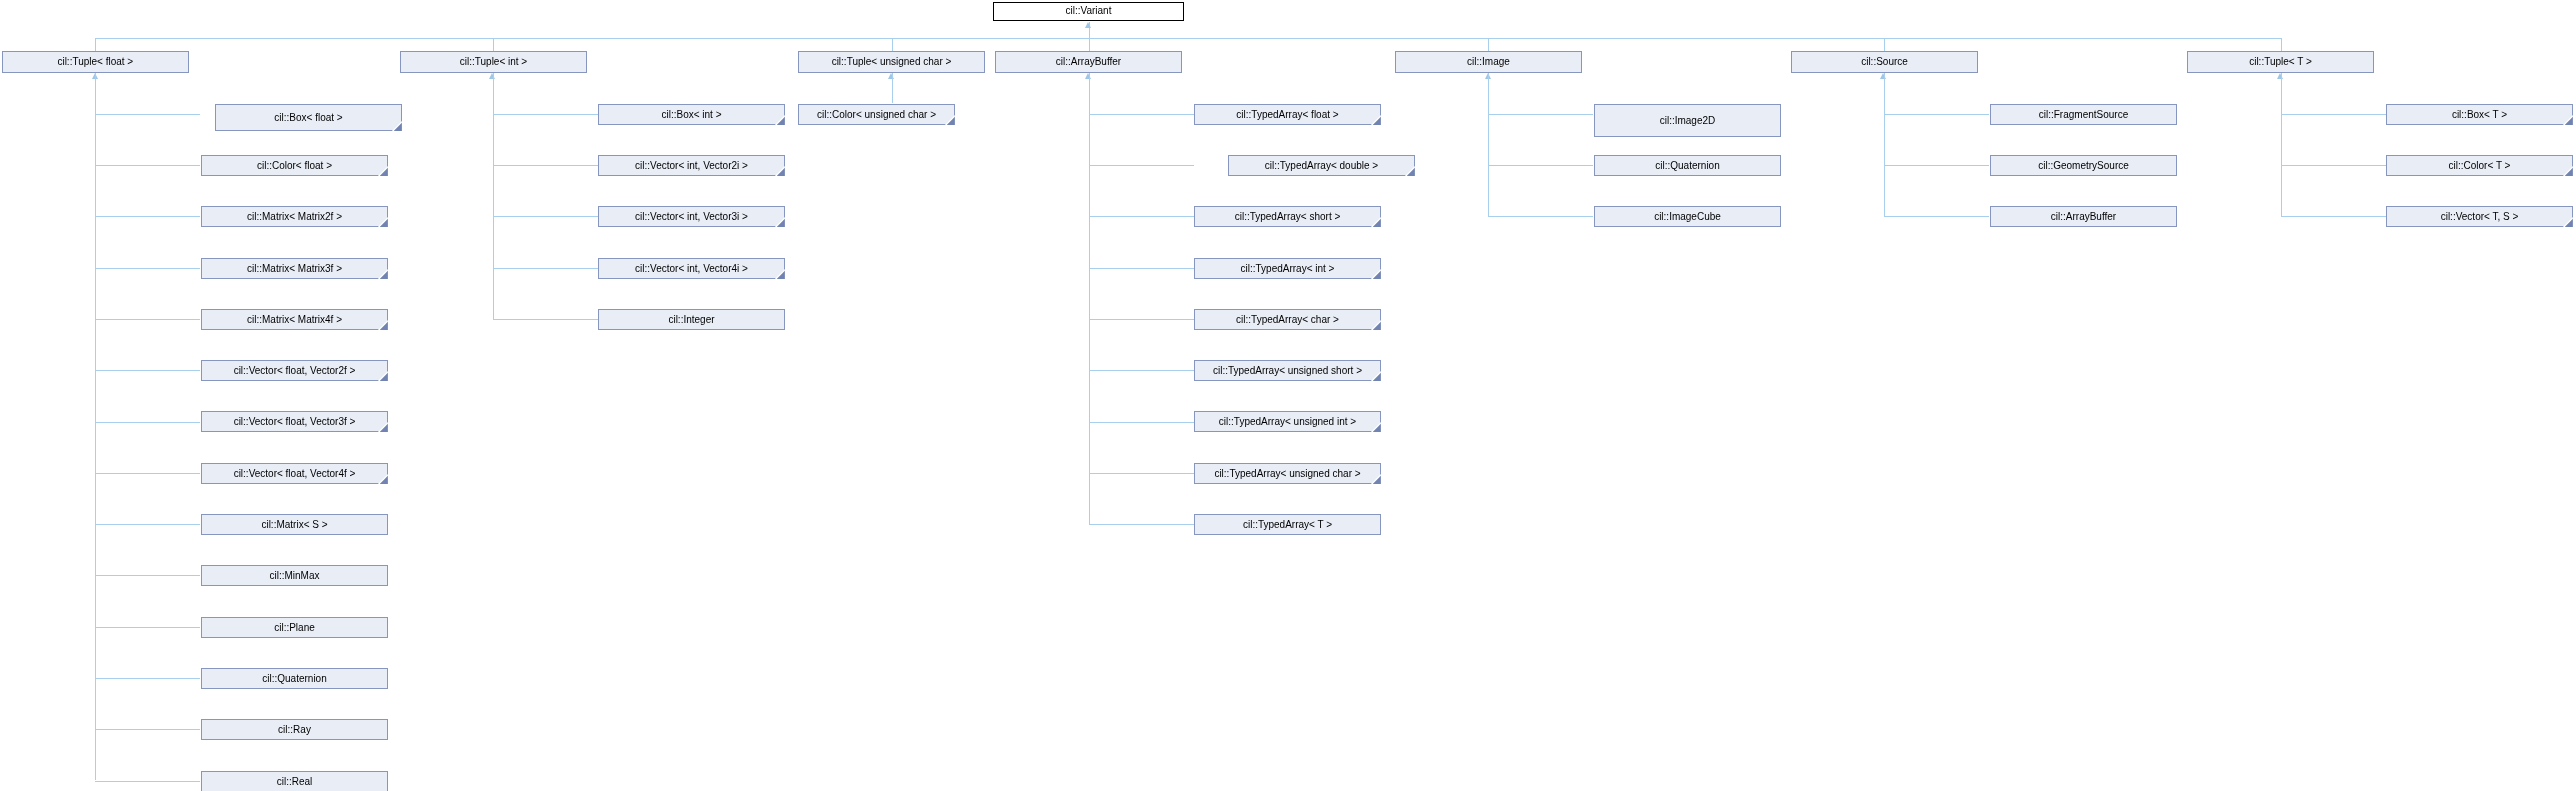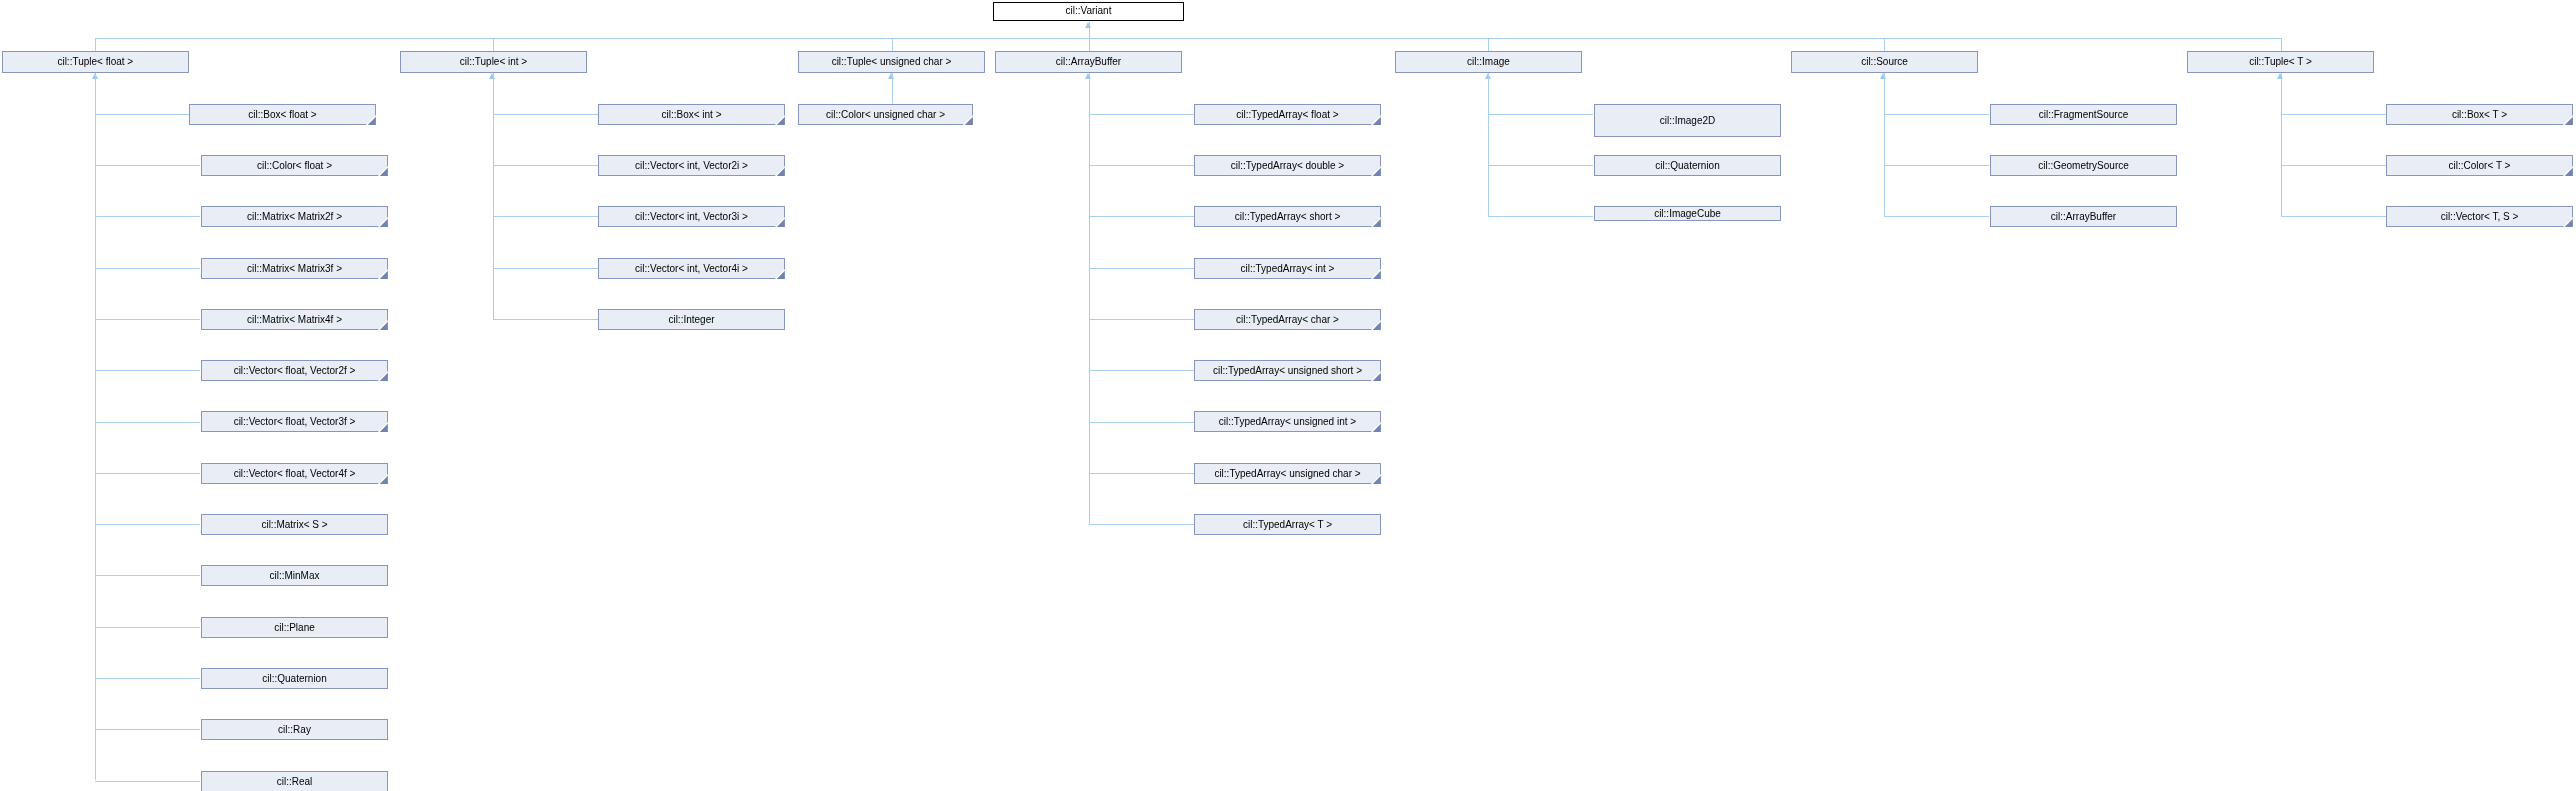--- a/index.html
+++ b/index.html
@@ -85,21 +85,21 @@
 <div class="edge v" style="left: 1089px; top: 22px; height: 15.6px;"></div>
     <div class="arrowhead" style="left: 1085px; top: 22px;"></div>
     <div class="edge h" style="left: 95px; top: 38px; width: 2186px;"></div>
     <div class="edge v" style="left: 95px; top: 38px; height: 13.7px;"></div>
     <div class="node" style="left: 1.8px; top: 51px; width: 187px; height: 22px;">
       <span>cil::Tuple&lt; float &gt;</span>
     </div>
     <div class="arrowhead" style="left: 92px; top: 73px;"></div>
     <div class="edge v" style="left: 95px; top: 73px; height: 707px;"></div>
     <div class="edge h" style="left: 95px; top: 114px; width: 105px;"></div>
-    <div class="node" style="left: 189px; top: 104px; width: 187px; height: 21px;">
+    <div class="node" style="left: 215px; top: 104px; width: 187px; height: 27px;">
       <span>cil::Box&lt; float &gt;</span>
       <div class="fold"></div>
     </div>
     <div class="edge h" style="left: 95px; top: 165px; width: 105px;"></div>
     <div class="node" style="left: 201px; top: 155px; width: 187px; height: 21px;">
       <span>cil::Color&lt; float &gt;</span>
       <div class="fold"></div>
     </div>
     <div class="edge h" style="left: 95px; top: 216px; width: 105px;"></div>
     <div class="node" style="left: 201px; top: 206px; width: 187px; height: 21px;">
@@ -184,37 +184,37 @@
     <div class="edge h" style="left: 493px; top: 319px; width: 105px;"></div>
     <div class="node" style="left: 598px; top: 309px; width: 187px; height: 21px;">
       <span>cil::Integer</span>
     </div>
     <div class="edge v" style="left: 892px; top: 38px; height: 13.7px;"></div>
     <div class="node" style="left: 798px; top: 51px; width: 187px; height: 22px;">
       <span>cil::Tuple&lt; unsigned char &gt;</span>
     </div>
     <div class="arrowhead" style="left: 888px; top: 73px;"></div>
     <div class="edge v" style="left: 892px; top: 73px; height: 30px;"></div>
-    <div class="node" style="left: 798px; top: 104px; width: 175px; height: 21px;">
+    <div class="node" style="left: 798px; top: 104px; width: 157px; height: 21px;">
       <span>cil::Color&lt; unsigned char &gt;</span>
       <div class="fold"></div>
     </div>
     <div class="edge v" style="left: 1089px; top: 38px; height: 13.7px;"></div>
     <div class="node" style="left: 995px; top: 51px; width: 187px; height: 22px;">
       <span>cil::ArrayBuffer</span>
     </div>
     <div class="arrowhead" style="left: 1085px; top: 73px;"></div>
     <div class="edge v" style="left: 1089px; top: 73px; height: 451px;"></div>
     <div class="edge h" style="left: 1089px; top: 114px; width: 105px;"></div>
     <div class="node" style="left: 1194px; top: 104px; width: 187px; height: 21px;">
       <span>cil::TypedArray&lt; float &gt;</span>
       <div class="fold"></div>
     </div>
     <div class="edge h" style="left: 1089px; top: 165px; width: 105px;"></div>
-    <div class="node" style="left: 1194px; top: 155px; width: 187px; height: 21px;">
+    <div class="node" style="left: 1228px; top: 155px; width: 187px; height: 21px;">
       <span>cil::TypedArray&lt; double &gt;</span>
       <div class="fold"></div>
     </div>
     <div class="edge h" style="left: 1089px; top: 216px; width: 105px;"></div>
     <div class="node" style="left: 1194px; top: 206px; width: 187px; height: 21px;">
       <span>cil::TypedArray&lt; short &gt;</span>
       <div class="fold"></div>
     </div>
     <div class="edge h" style="left: 1089px; top: 268px; width: 105px;"></div>
     <div class="node" style="left: 1194px; top: 258px; width: 187px; height: 21px;">
@@ -253,21 +253,21 @@
     <div class="edge v" style="left: 1488px; top: 73px; height: 143px;"></div>
     <div class="edge h" style="left: 1488px; top: 114px; width: 105px;"></div>
     <div class="node" style="left: 1594px; top: 104px; width: 187px; height: 33px;">
       <span>cil::Image2D</span>
     </div>
     <div class="edge h" style="left: 1488px; top: 165px; width: 105px;"></div>
     <div class="node" style="left: 1594px; top: 155px; width: 187px; height: 21px;">
       <span>cil::Quaternion</span>
     </div>
     <div class="edge h" style="left: 1488px; top: 216px; width: 105px;"></div>
-    <div class="node" style="left: 1594px; top: 206px; width: 187px; height: 15px;">
+    <div class="node" style="left: 1594px; top: 206px; width: 187px; height: 21px;">
       <span>cil::ImageCube</span>
     </div>
     <div class="edge v" style="left: 1884px; top: 38px; height: 13.7px;"></div>
     <div class="node" style="left: 1791px; top: 51px; width: 187px; height: 22px;">
       <span>cil::Source</span>
     </div>
     <div class="arrowhead" style="left: 1880px; top: 73px;"></div>
     <div class="edge v" style="left: 1884px; top: 73px; height: 143px;"></div>
     <div class="edge h" style="left: 1884px; top: 114px; width: 105px;"></div>
     <div class="node" style="left: 1990px; top: 104px; width: 187px; height: 21px;">

